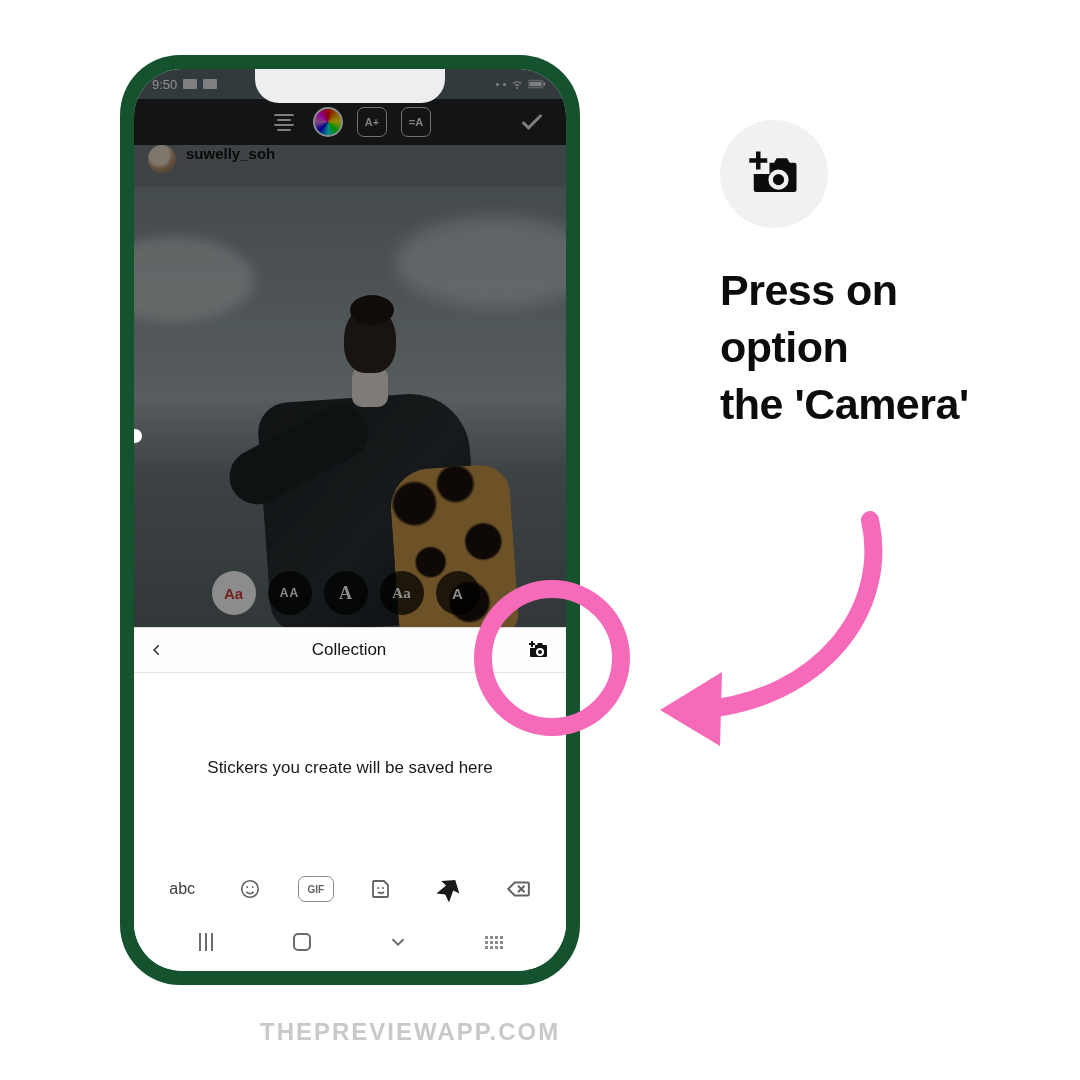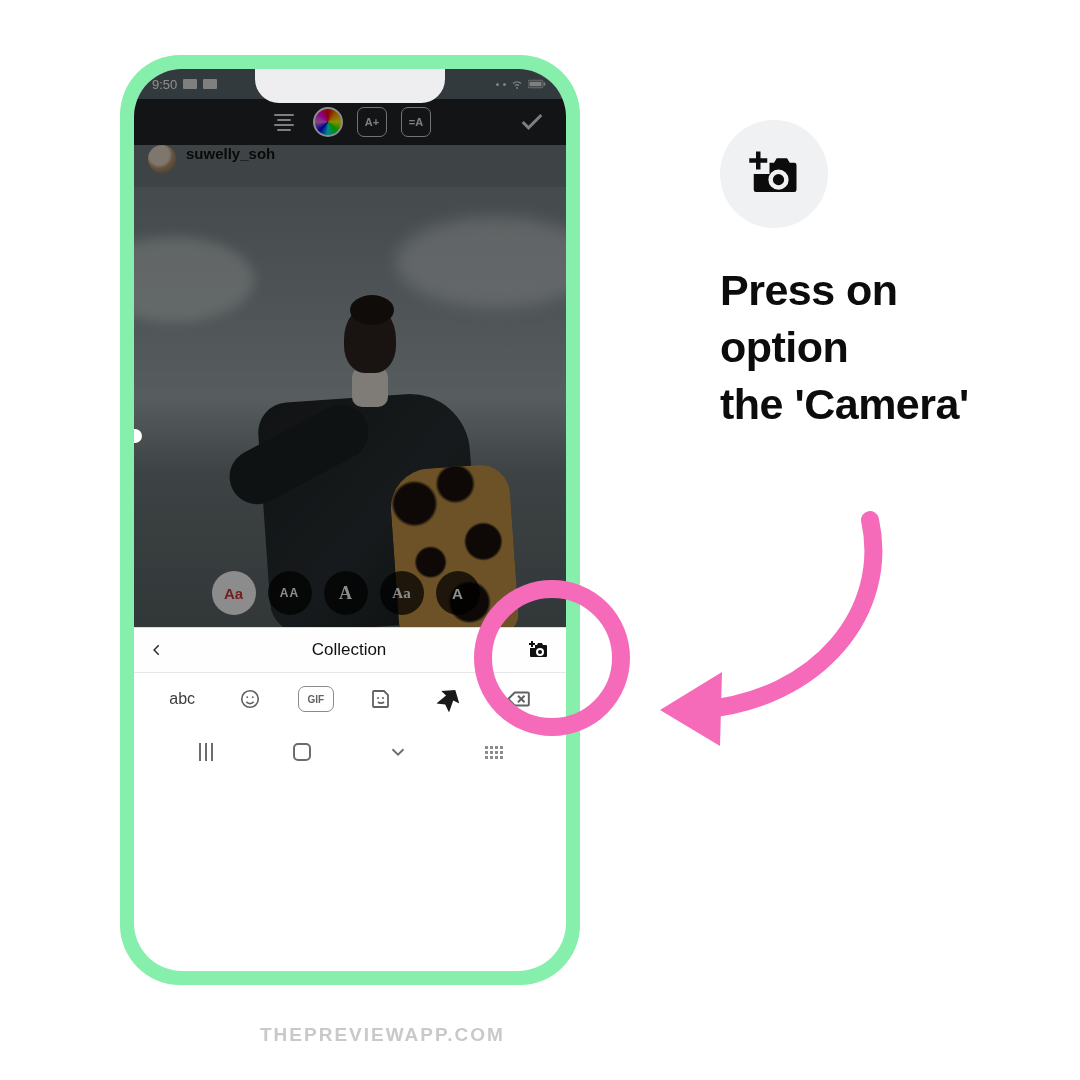--- a/index.html
+++ b/index.html
@@ -17,21 +17,21 @@
     position: relative;
   }
 
   
   .phone {
     position: absolute;
     left: 120px;
     top: 55px;
     width: 460px;
     height: 930px;
-    background: #86efac;
+    background: #14532d;
     border-radius: 60px;
     padding: 14px;
   }
   .screen {
     width: 100%;
     height: 100%;
     background: #fff;
     border-radius: 48px;
     overflow: hidden;
     position: relative;
@@ -298,21 +298,21 @@
     height: 260px;
     z-index: 19;
   }
   .arrow svg { width: 100%; height: 100%; }
 
   
   .watermark {
     position: absolute;
     left: 260px;
     bottom: 34px;
-    font-size: 19px;
+    font-size: 24px;
     letter-spacing: 2px;
     color: #c9c9c9;
     font-weight: 600;
     margin-top: 40px;
   }
 </style>
 </head>
 <body>
 
 <div class="canvas">
@@ -392,20 +392,23 @@
             </svg>
         </div>
         <div class="coll-title">Collection</div>
         <div class="coll-camera">
           <svg viewBox="0 0 24 24" fill="#111">
               <path d="M5 3v2H3v2h2v2h2V7h2V5H7V3H5zm4 4h2l1-2h4l1 2h3a1 1 0 011 1v10a1 1 0 01-1 1H5a1 1 0 01-1-1V10h5V7zm5 3a4 4 0 100 8 4 4 0 000-8zm0 2a2 2 0 110 4 2 2 0 010-4z"></path>
             </svg>
         </div>
       </div>
 
+      <div class="sticker-area">
+        <span>Stickers you create will be saved here</span>
+      </div>
 
       <div class="keyboard-row">
         <div class="kb-item kb-abc">abc</div>
         <div class="kb-item">
           <svg width="22" height="22" viewBox="0 0 24 24" fill="none" stroke="#606264" stroke-width="1.8">
               <circle cx="12" cy="12" r="9"></circle>
               <circle cx="9" cy="10" r="1" fill="#606264" stroke="none"></circle>
               <circle cx="15" cy="10" r="1" fill="#606264" stroke="none"></circle>
               <path d="M8 15c1 1.3 2.5 2 4 2s3-.7 4-2"></path>
             </svg>

